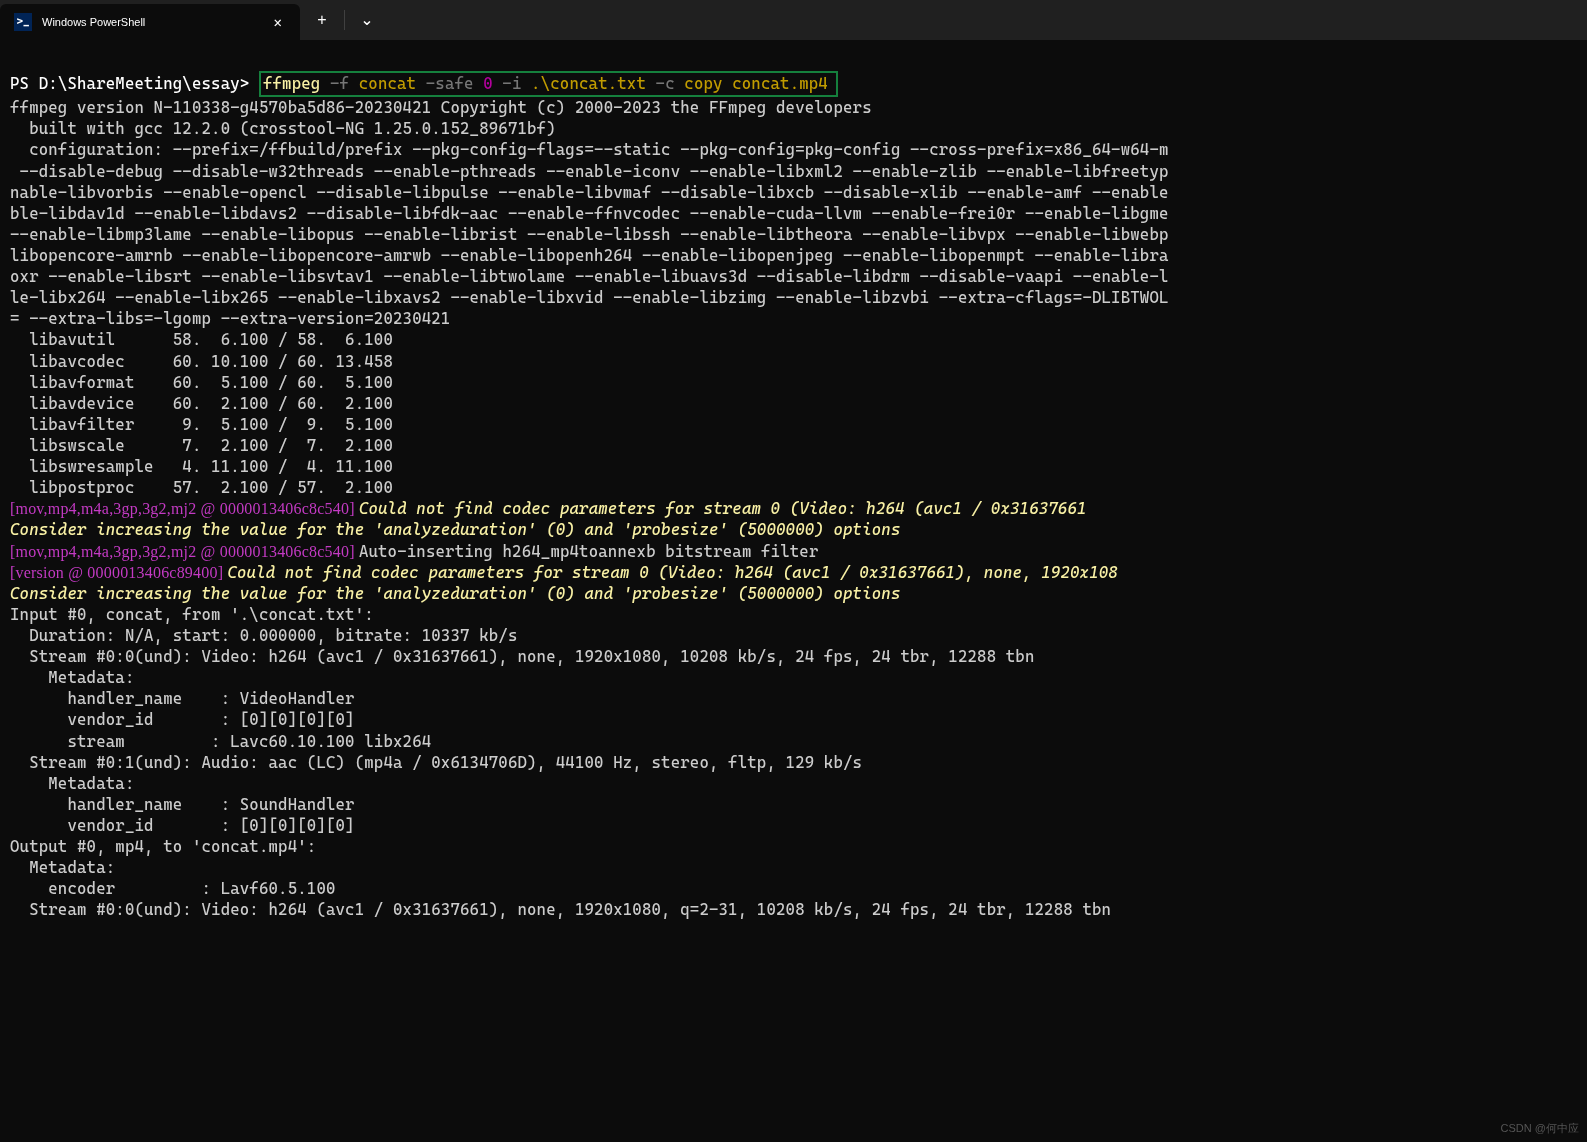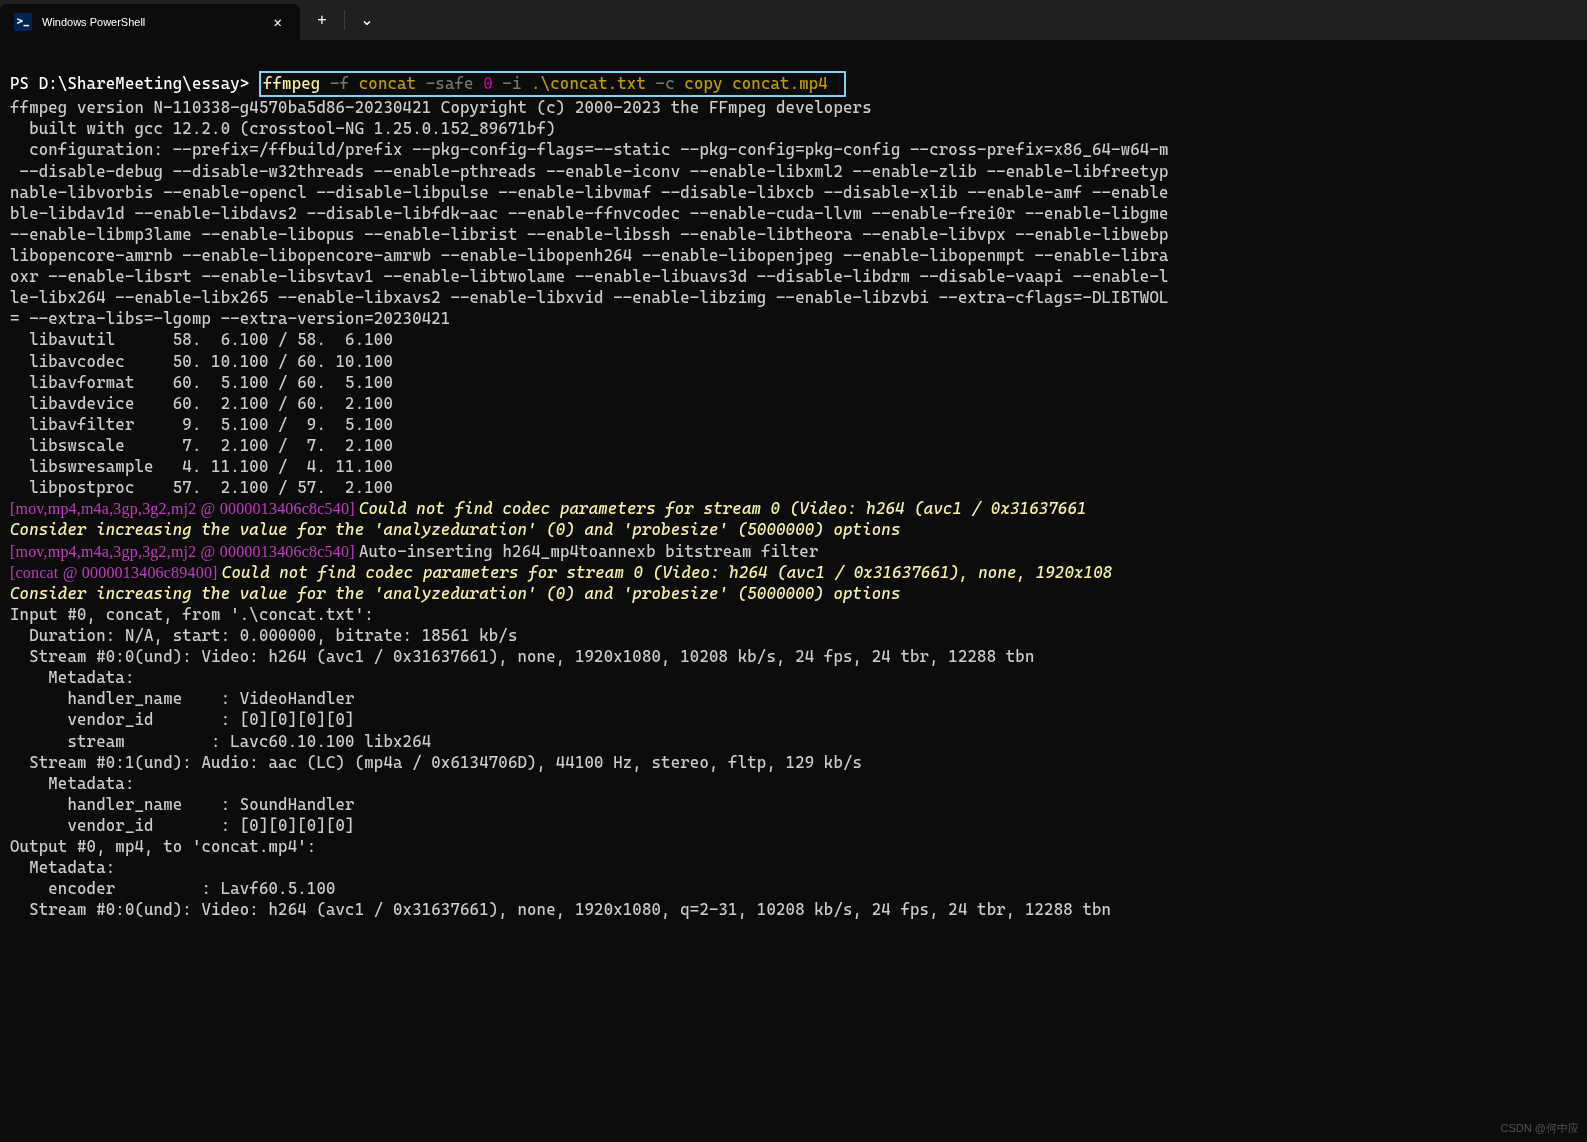--- a/index.html
+++ b/index.html
@@ -49,22 +49,22 @@
     white-space: pre;
     font-size: 16px;
     letter-spacing: 0.2px;
   }
   .prompt-white { color: #ffffff; }
   .cmd-yellow { color: #f9f1a5; }
   .cmd-gray { color: #767676; }
   .cmd-olive { color: #c19c00; }
   .cmd-magenta { color: #b4009e; }
   .highlight-box {
-    border: 2px solid #7dd3fc;
-    padding: 0 16px 1px 2px;
+    border: 2px solid #15803d;
+    padding: 0 8px 1px 2px;
     display: inline-block;
     text-align: right;
   }
   .warn-yellow { color: #f9f1a5; font-style: italic; }
   .mux-magenta { color: #c33ac3; font-family: Liberation Serif, serif; }
   .watermark {
     position: absolute;
     right: 8px; bottom: 6px;
     color: #555; font-size: 11px;
     font-family: sans-serif;
@@ -91,34 +91,34 @@
 <span>  configuration: --prefix=/ffbuild/prefix --pkg-config-flags=--static --pkg-config=pkg-config --cross-prefix=x86_64-w64-m</span>
 <span> --disable-debug --disable-w32threads --enable-pthreads --enable-iconv --enable-libxml2 --enable-zlib --enable-libfreetyp</span>
 <span>nable-libvorbis --enable-opencl --disable-libpulse --enable-libvmaf --disable-libxcb --disable-xlib --enable-amf --enable</span>
 <span>ble-libdav1d --enable-libdavs2 --disable-libfdk-aac --enable-ffnvcodec --enable-cuda-llvm --enable-frei0r --enable-libgme</span>
 <span>--enable-libmp3lame --enable-libopus --enable-librist --enable-libssh --enable-libtheora --enable-libvpx --enable-libwebp</span>
 <span>libopencore-amrnb --enable-libopencore-amrwb --enable-libopenh264 --enable-libopenjpeg --enable-libopenmpt --enable-libra</span>
 <span>oxr --enable-libsrt --enable-libsvtav1 --enable-libtwolame --enable-libuavs3d --disable-libdrm --disable-vaapi --enable-l</span>
 <span>le-libx264 --enable-libx265 --enable-libxavs2 --enable-libxvid --enable-libzimg --enable-libzvbi --extra-cflags=-DLIBTWOL</span>
 <span>= --extra-libs=-lgomp --extra-version=20230421</span>
 <span>  libavutil      58.  6.100 / 58.  6.100</span>
-<span>  libavcodec     50. 10.100 / 60. 10.100</span>
+<span>  libavcodec     60. 10.100 / 60. 13.458</span>
 <span>  libavformat    60.  5.100 / 60.  5.100</span>
 <span>  libavdevice    60.  2.100 / 60.  2.100</span>
 <span>  libavfilter     9.  5.100 /  9.  5.100</span>
 <span>  libswscale      7.  2.100 /  7.  2.100</span>
 <span>  libswresample   4. 11.100 /  4. 11.100</span>
 <span>  libpostproc    57.  2.100 / 57.  2.100</span>
 <span class="mux-magenta">[mov,mp4,m4a,3gp,3g2,mj2 @ 0000013406c8c540] </span><span class="warn-yellow">Could not find codec parameters for stream 0 (Video: h264 (avc1 / 0x31637661</span>
 <span class="warn-yellow">Consider increasing the value for the 'analyzeduration' (0) and 'probesize' (5000000) options</span>
 <span class="mux-magenta">[mov,mp4,m4a,3gp,3g2,mj2 @ 0000013406c8c540] </span><span>Auto-inserting h264_mp4toannexb bitstream filter</span>
-<span class="mux-magenta">[concat @ 0000013406c89400] </span><span class="warn-yellow">Could not find codec parameters for stream 0 (Video: h264 (avc1 / 0x31637661), none, 1920x108</span>
+<span class="mux-magenta">[version @ 0000013406c89400] </span><span class="warn-yellow">Could not find codec parameters for stream 0 (Video: h264 (avc1 / 0x31637661), none, 1920x108</span>
 <span class="warn-yellow">Consider increasing the value for the 'analyzeduration' (0) and 'probesize' (5000000) options</span>
 <span>Input #0, concat, from '.\concat.txt':</span>
-<span>  Duration: N/A, start: 0.000000, bitrate: 18561 kb/s</span>
+<span>  Duration: N/A, start: 0.000000, bitrate: 10337 kb/s</span>
 <span>  Stream #0:0(und): Video: h264 (avc1 / 0x31637661), none, 1920x1080, 10208 kb/s, 24 fps, 24 tbr, 12288 tbn</span>
 <span>    Metadata:</span>
 <span>      handler_name    : VideoHandler</span>
 <span>      vendor_id       : [0][0][0][0]</span>
 <span>      stream         : Lavc60.10.100 libx264</span>
 <span>  Stream #0:1(und): Audio: aac (LC) (mp4a / 0x6134706D), 44100 Hz, stereo, fltp, 129 kb/s</span>
 <span>    Metadata:</span>
 <span>      handler_name    : SoundHandler</span>
 <span>      vendor_id       : [0][0][0][0]</span>
 <span>Output #0, mp4, to 'concat.mp4':</span>

